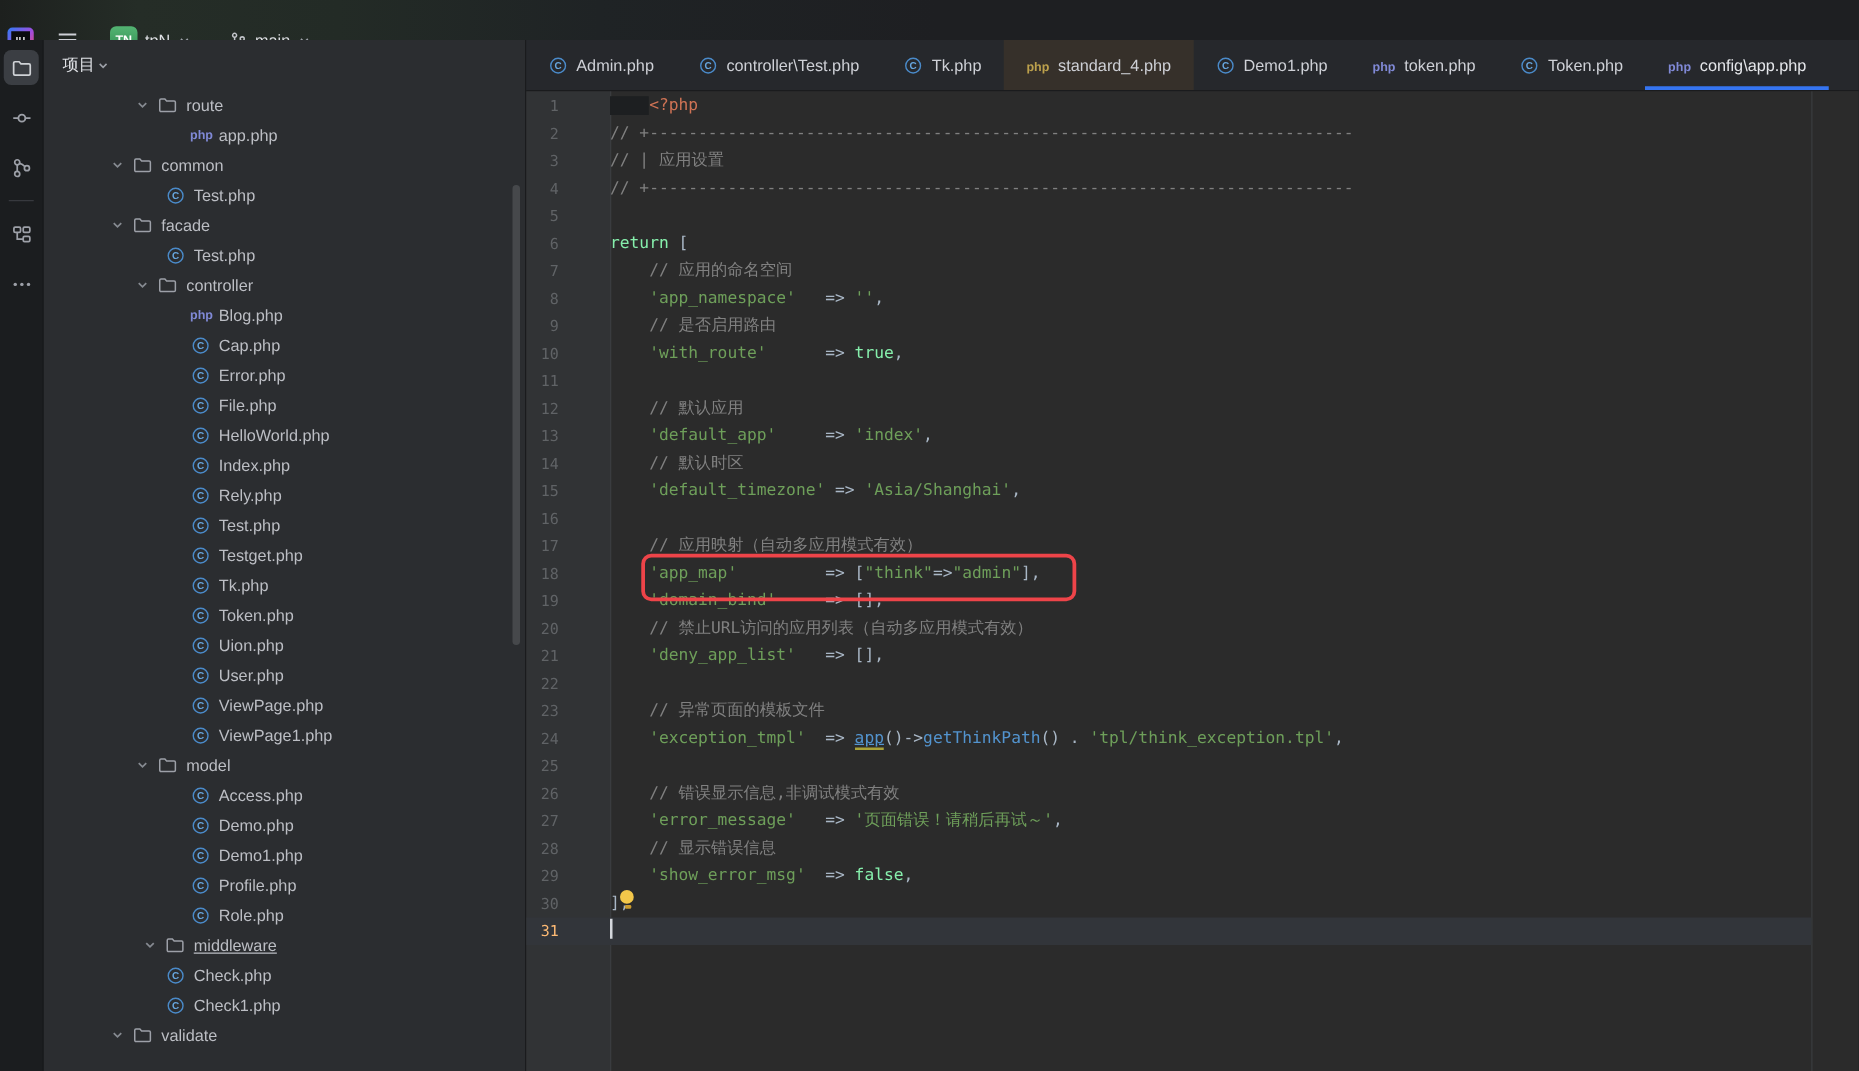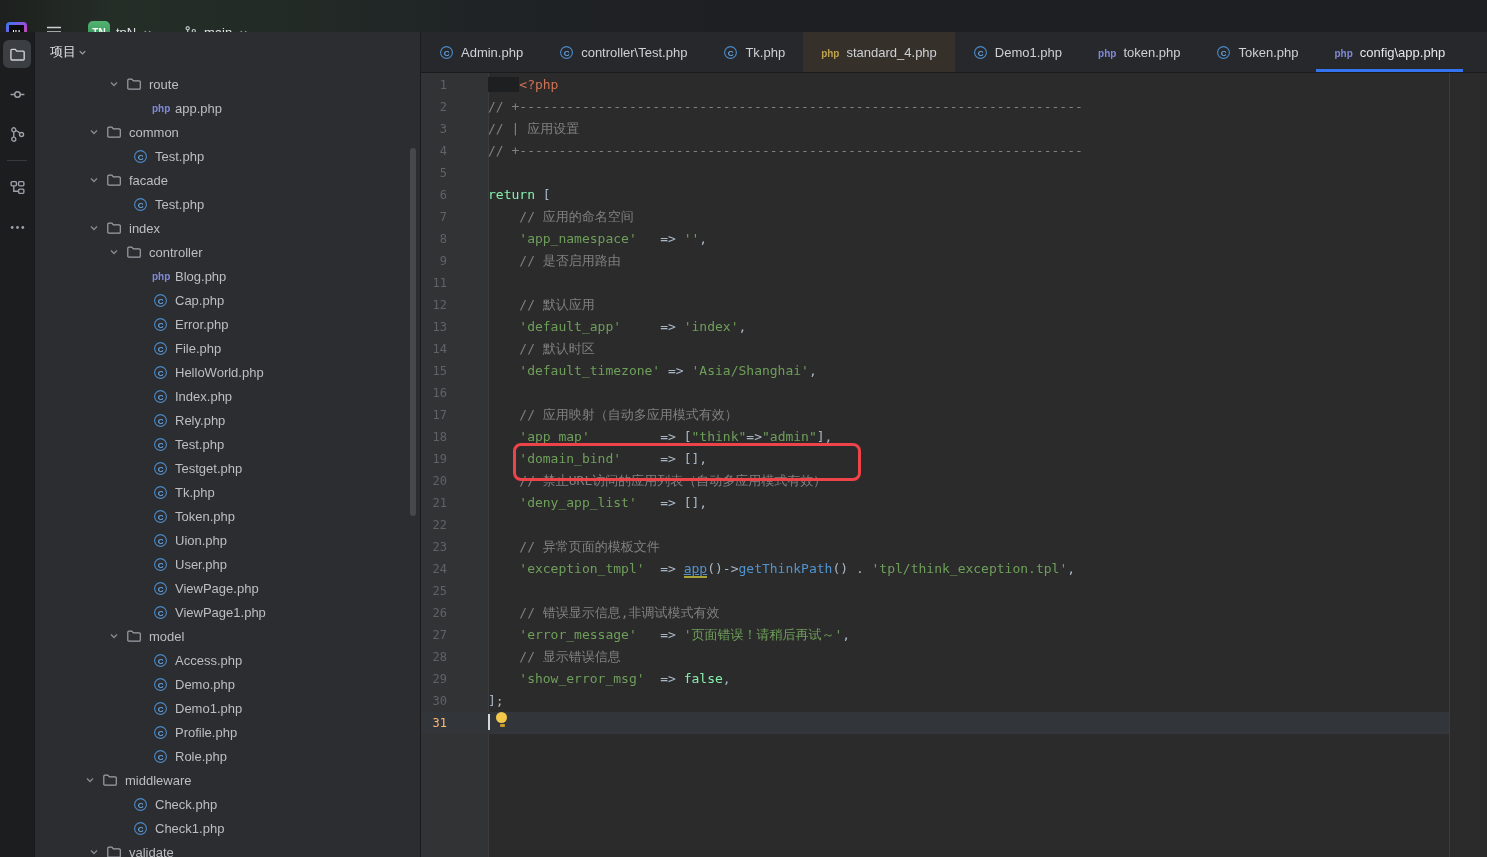--- a/index.html
+++ b/index.html
@@ -226,33 +226,20 @@
       </div>
       <div class="trow" style="padding-left: 97px;">
         <span class="fico">
           <svg width="15" height="15" viewBox="0 0 16 16">
             <circle cx="8" cy="8" r="6.3" fill="none" stroke="#4A8AC9" stroke-width="1.2"></circle>
             <text x="8" y="11.2" text-anchor="middle" font-size="8.5" font-family="Liberation Sans" font-weight="bold" fill="#68A7E0">C</text>
           </svg>
         </span>
         <span>Test.php</span>
       </div>
-      <div class="trow" style="padding-left: 53px;">
-        <span class="chev">
-          <svg width="12" height="12" viewBox="0 0 12 12">
-            <path d="M3 4.5l3 3 3-3" fill="none" stroke="#868A91" stroke-width="1.4"></path>
-          </svg>
-        </span>
-        <span class="fico">
-          <svg width="16" height="16" viewBox="0 0 16 16">
-            <path d="M1.8 4.2c0-.6.4-1 1-1h3.1l1.4 1.6h6c.6 0 1 .4 1 1v6.4c0 .6-.4 1-1 1H2.8c-.6 0-1-.4-1-1z" fill="none" stroke="#9DA0A8" stroke-width="1.2"></path>
-          </svg>
-        </span>
-        <span>index</span>
-      </div>
       <div class="trow" style="padding-left: 73px;">
         <span class="chev">
           <svg width="12" height="12" viewBox="0 0 12 12">
             <path d="M3 4.5l3 3 3-3" fill="none" stroke="#868A91" stroke-width="1.4"></path>
           </svg>
         </span>
         <span class="fico">
           <svg width="16" height="16" viewBox="0 0 16 16">
             <path d="M1.8 4.2c0-.6.4-1 1-1h3.1l1.4 1.6h6c.6 0 1 .4 1 1v6.4c0 .6-.4 1-1 1H2.8c-.6 0-1-.4-1-1z" fill="none" stroke="#9DA0A8" stroke-width="1.2"></path>
           </svg>
@@ -442,21 +429,21 @@
       </div>
       <div class="trow" style="padding-left: 117px;">
         <span class="fico">
           <svg width="15" height="15" viewBox="0 0 16 16">
             <circle cx="8" cy="8" r="6.3" fill="none" stroke="#4A8AC9" stroke-width="1.2"></circle>
             <text x="8" y="11.2" text-anchor="middle" font-size="8.5" font-family="Liberation Sans" font-weight="bold" fill="#68A7E0">C</text>
           </svg>
         </span>
         <span>Role.php</span>
       </div>
-      <div class="trow" style="padding-left: 49px;">
+      <div class="trow" style="padding-left: 79px; text-decoration: underline;">
         <span class="chev">
           <svg width="12" height="12" viewBox="0 0 12 12">
             <path d="M3 4.5l3 3 3-3" fill="none" stroke="#868A91" stroke-width="1.4"></path>
           </svg>
         </span>
         <span class="fico">
           <svg width="16" height="16" viewBox="0 0 16 16">
             <path d="M1.8 4.2c0-.6.4-1 1-1h3.1l1.4 1.6h6c.6 0 1 .4 1 1v6.4c0 .6-.4 1-1 1H2.8c-.6 0-1-.4-1-1z" fill="none" stroke="#9DA0A8" stroke-width="1.2"></path>
           </svg>
         </span>
@@ -563,20 +550,21 @@
     <div id="lines">
         <div class="line"><span class="ln">1</span><span class="lc"><span class="sel">    </span><span class="tag">&lt;?php</span></span></div>
         <div class="line"><span class="ln">2</span><span class="lc"><span class="cm">// +------------------------------------------------------------------------</span></span></div>
         <div class="line"><span class="ln">3</span><span class="lc"><span class="cm">// | 应用设置</span></span></div>
         <div class="line"><span class="ln">4</span><span class="lc"><span class="cm">// +------------------------------------------------------------------------</span></span></div>
         <div class="line"><span class="ln">5</span><span class="lc"></span></div>
         <div class="line"><span class="ln">6</span><span class="lc"><span class="kw">return</span><span class="pu"> [</span></span></div>
         <div class="line"><span class="ln">7</span><span class="lc"><span>    </span><span class="cm">// 应用的命名空间</span></span></div>
         <div class="line"><span class="ln">8</span><span class="lc"><span>    </span><span class="st">'app_namespace'</span><span>   </span><span class="pu">=&gt; </span><span class="st">''</span><span class="pu">,</span></span></div>
         <div class="line"><span class="ln">9</span><span class="lc"><span>    </span><span class="cm">// 是否启用路由</span></span></div>
+        <div class="line"><span class="ln">10</span><span class="lc"><span>    </span><span class="st">'with_route'</span><span>      </span><span class="pu">=&gt; </span><span class="kw">true</span><span class="pu">,</span></span></div>
         <div class="line"><span class="ln">11</span><span class="lc"></span></div>
         <div class="line"><span class="ln">12</span><span class="lc"><span>    </span><span class="cm">// 默认应用</span></span></div>
         <div class="line"><span class="ln">13</span><span class="lc"><span>    </span><span class="st">'default_app'</span><span>     </span><span class="pu">=&gt; </span><span class="st">'index'</span><span class="pu">,</span></span></div>
         <div class="line"><span class="ln">14</span><span class="lc"><span>    </span><span class="cm">// 默认时区</span></span></div>
         <div class="line"><span class="ln">15</span><span class="lc"><span>    </span><span class="st">'default_timezone'</span><span> </span><span class="pu">=&gt; </span><span class="st">'Asia/Shanghai'</span><span class="pu">,</span></span></div>
         <div class="line"><span class="ln">16</span><span class="lc"></span></div>
         <div class="line"><span class="ln">17</span><span class="lc"><span>    </span><span class="cm">// 应用映射（自动多应用模式有效）</span></span></div>
         <div class="line"><span class="ln">18</span><span class="lc"><span>    </span><span class="st">'app_map'</span><span>         </span><span class="pu">=&gt; [</span><span class="st">"think"</span><span class="pu">=&gt;</span><span class="st">"admin"</span><span class="pu">],</span></span></div>
         <div class="line"><span class="ln">19</span><span class="lc"><span>    </span><span class="st">'domain_bind'</span><span>     </span><span class="pu">=&gt; [],</span></span></div>
         <div class="line"><span class="ln">20</span><span class="lc"><span>    </span><span class="cm">// 禁止URL访问的应用列表（自动多应用模式有效）</span></span></div>

